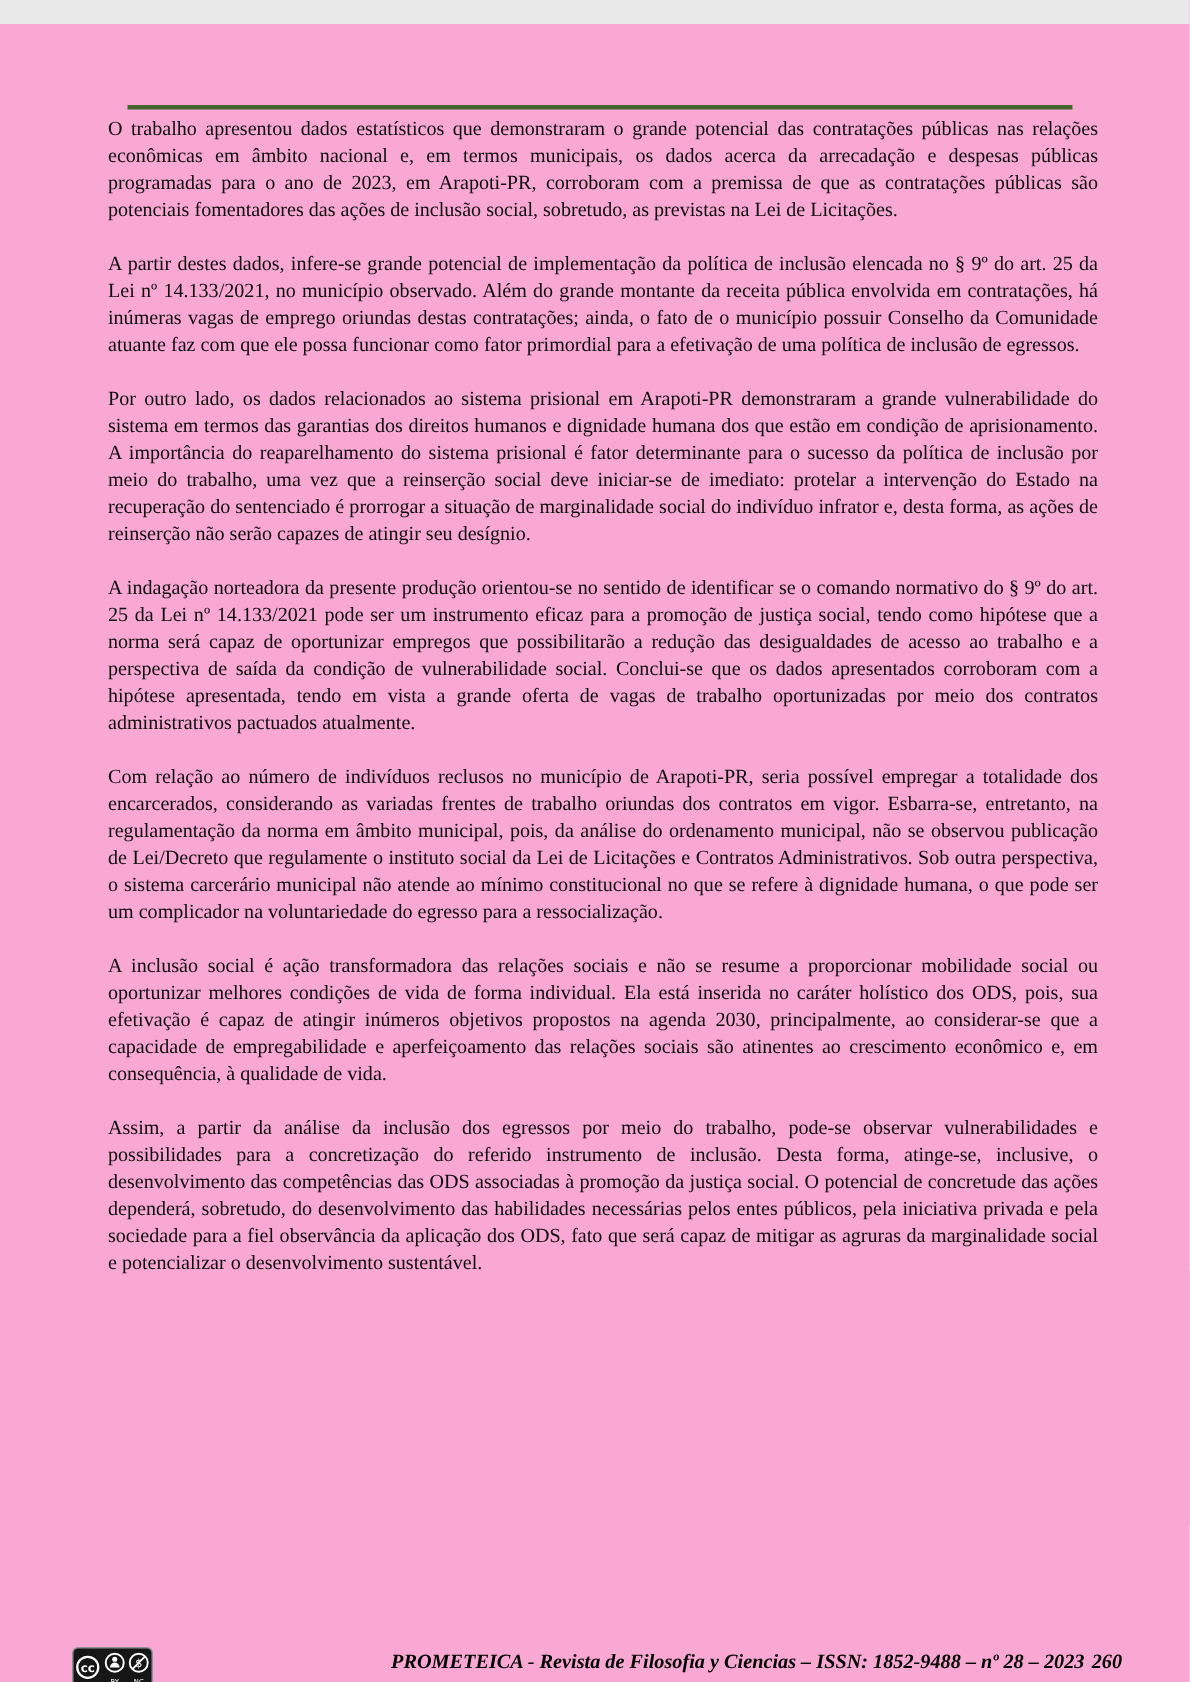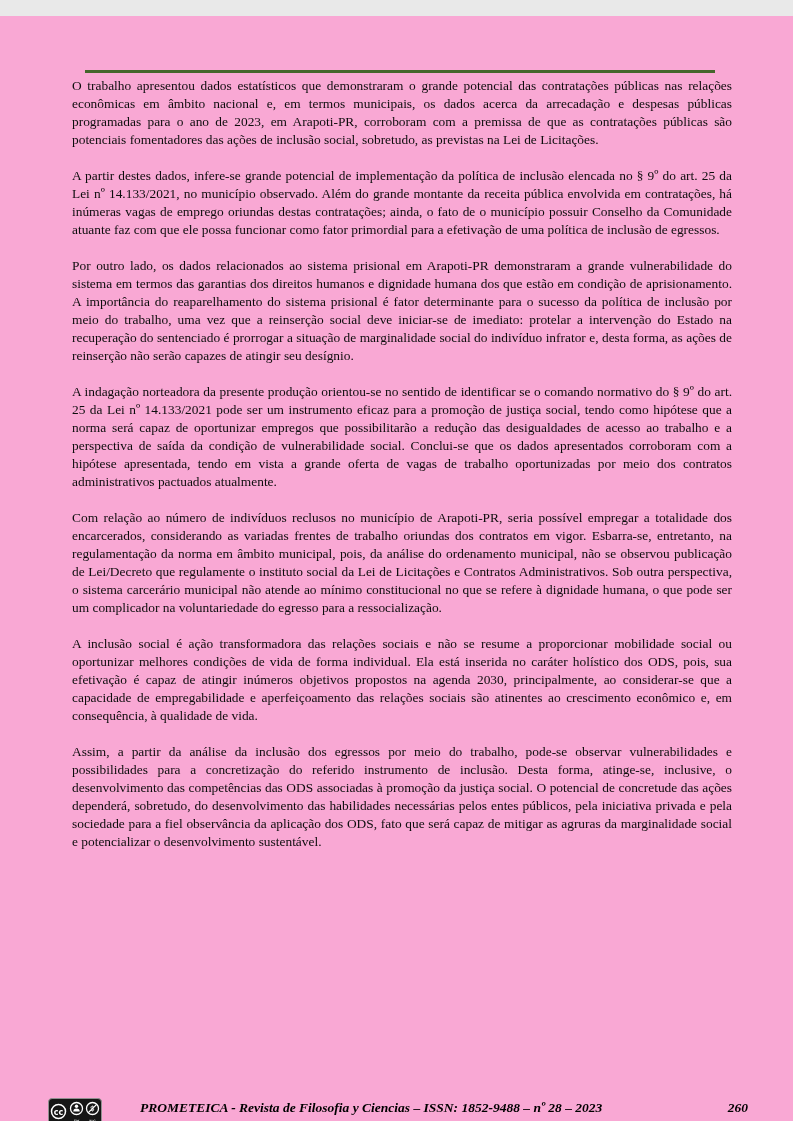--- a/index.html
+++ b/index.html
@@ -46,21 +46,21 @@
     top: 5px;
     width: 40px;
     height: 27px;
     cursor: pointer;
   }
   .footer-journal {
     position: absolute;
     left: 140px;
     right: 70px;
     top: 7px;
-    text-align: left;
+    text-align: right;
     font-weight: bold;
     font-style: italic;
     font-size: 13.5px;
     color: #000000;
     white-space: nowrap;
   }
   .footer-pagenum {
     position: absolute;
     right: 45px;
     top: 7px;

